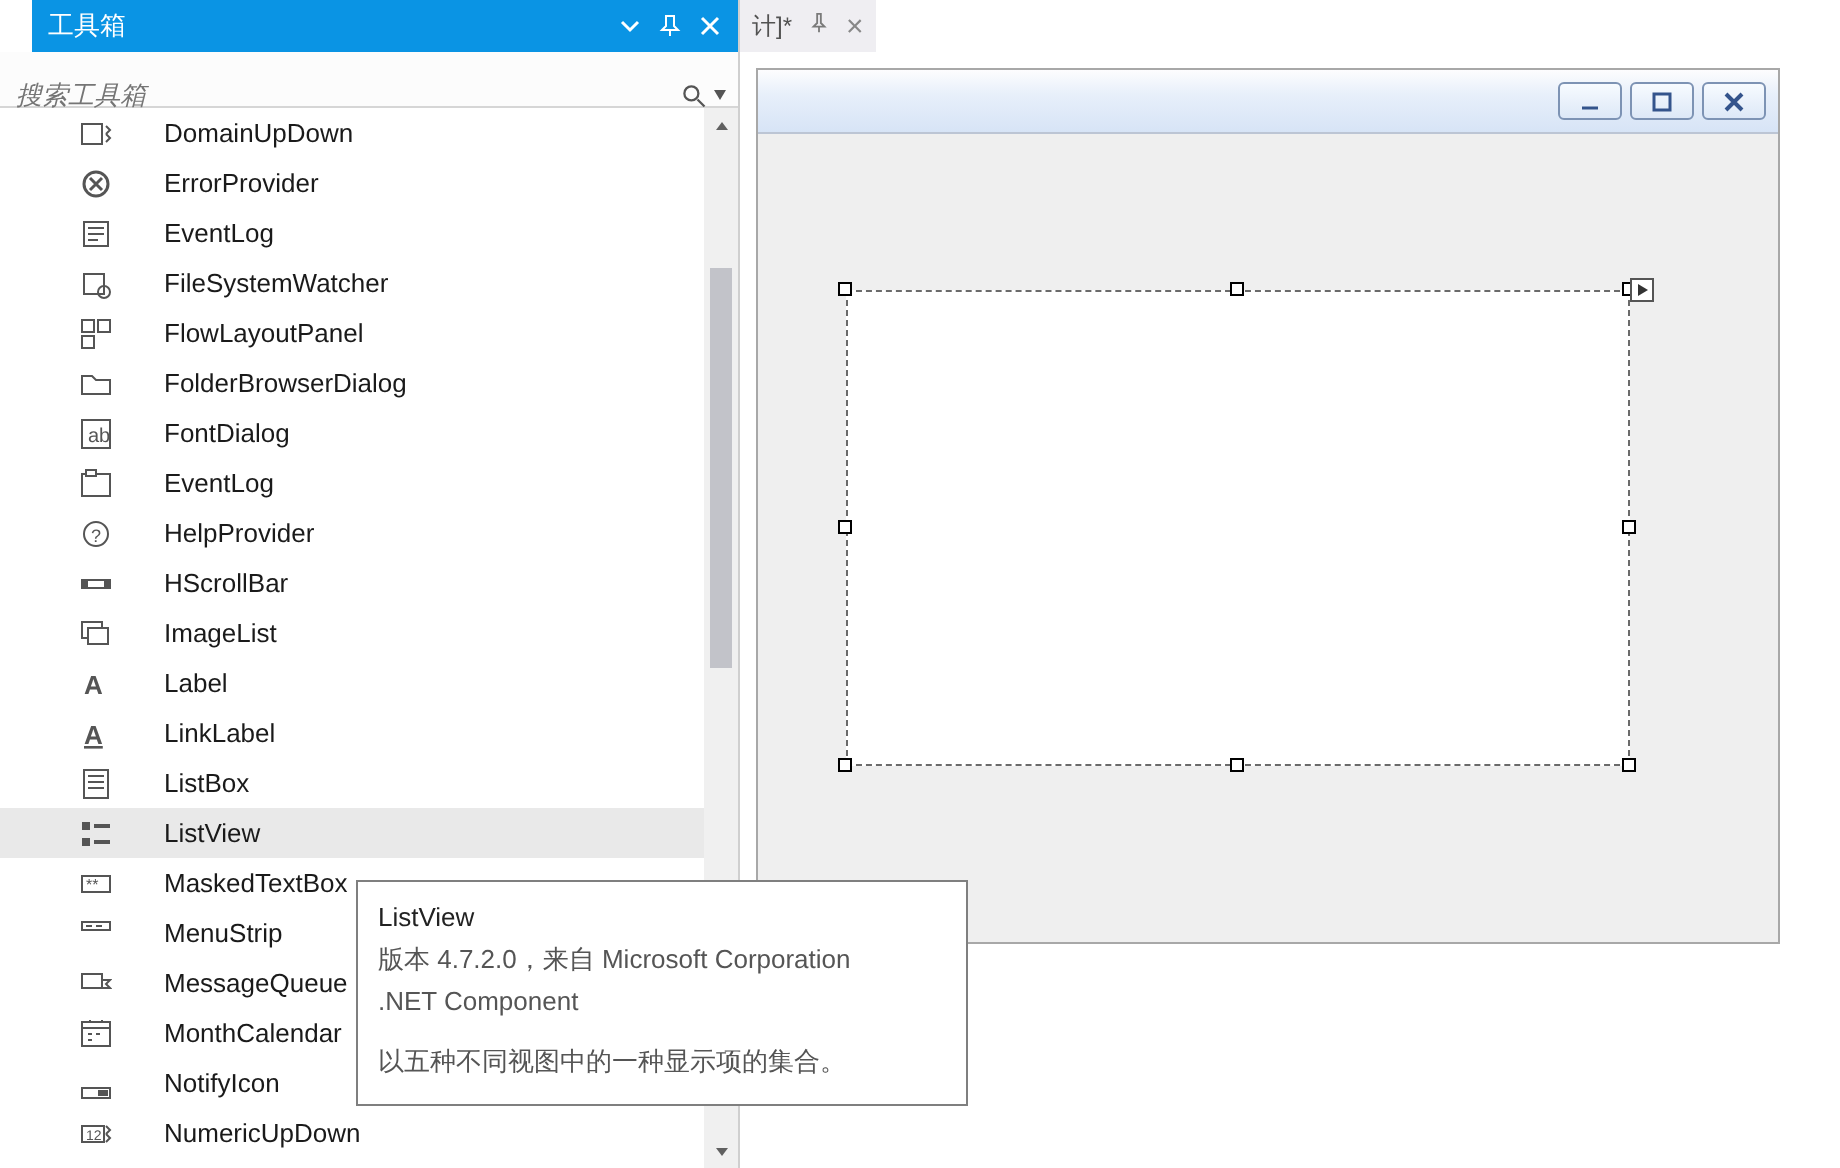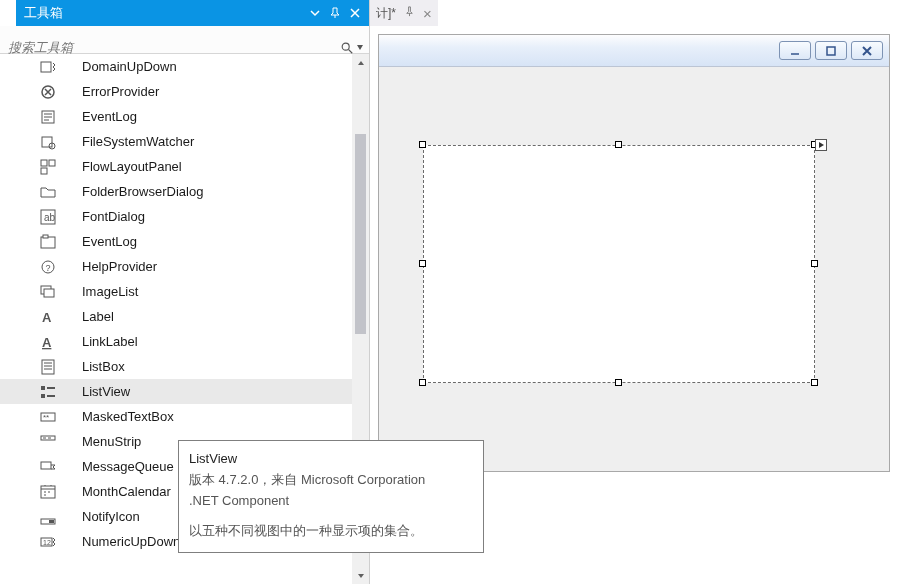--- a/index.html
+++ b/index.html
@@ -368,20 +368,30 @@
             <svg viewBox="0 0 16 16">
               <circle cx="8" cy="8" r="6" fill="none" stroke="#555"></circle>
               <text x="5.5" y="12" font-size="9" fill="#555">?</text>
             </svg>
           </span>
           <span>HelpProvider</span>
         </div>
         <div class="tb-item">
           <span class="tb-icon">
             <svg viewBox="0 0 16 16">
+              <rect x="1" y="6" width="14" height="4" fill="none" stroke="#555"></rect>
+              <rect x="1" y="6" width="3" height="4" fill="#555"></rect>
+              <rect x="12" y="6" width="3" height="4" fill="#555"></rect>
+            </svg>
+          </span>
+          <span>HScrollBar</span>
+        </div>
+        <div class="tb-item">
+          <span class="tb-icon">
+            <svg viewBox="0 0 16 16">
               <rect x="1" y="2" width="10" height="8" fill="none" stroke="#555"></rect>
               <rect x="4" y="5" width="10" height="8" fill="#fff" stroke="#555"></rect>
             </svg>
           </span>
           <span>ImageList</span>
         </div>
         <div class="tb-item">
           <span class="tb-icon">
             <svg viewBox="0 0 16 16">
               <text x="2" y="13" font-size="13" font-weight="bold" fill="#555">A</text>

